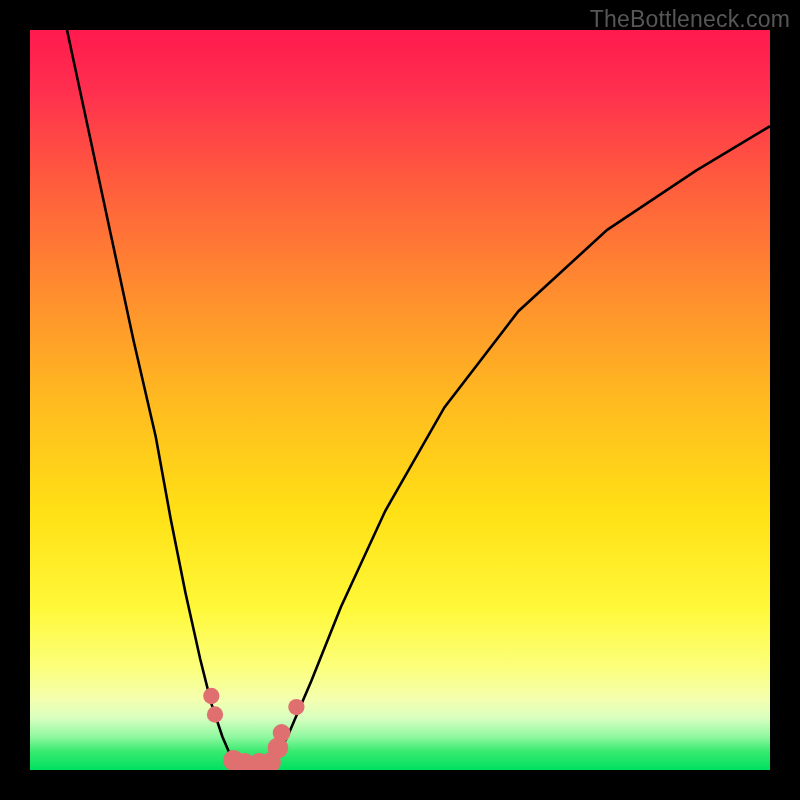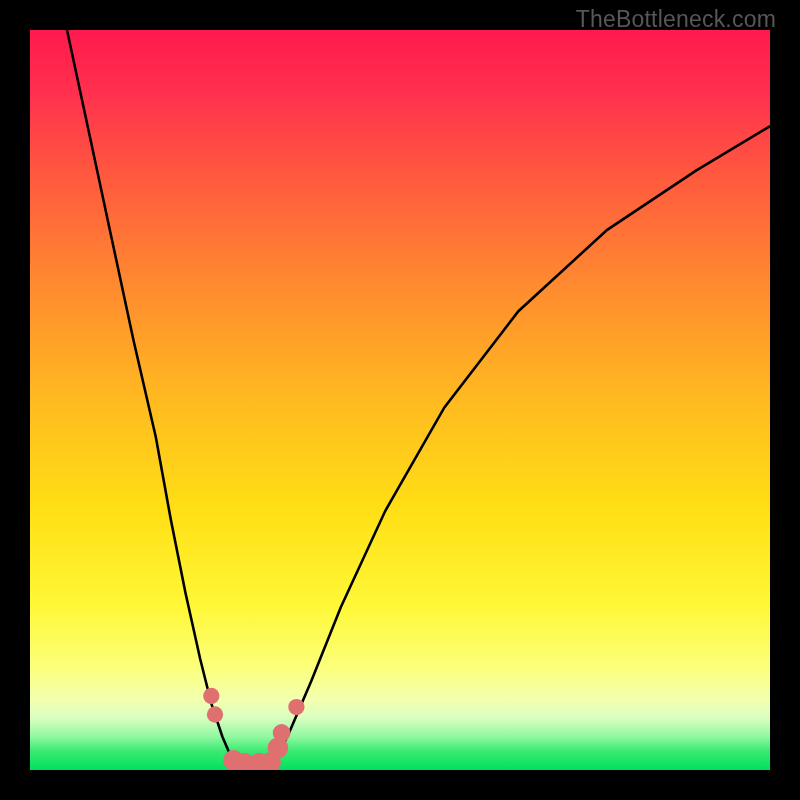--- a/index.html
+++ b/index.html
@@ -21,21 +21,21 @@
   }
   .gradient {
     position: absolute;
     left: 0; top: 0;
     width: 100%;
     height: 100%;
   }
   .watermark {
     position: absolute;
     top: 6px;
-    right: 24px;
+    right: 10px;
     color: #575757;
     font-size: 23px;
     font-weight: 400;
     letter-spacing: 0.2px;
   }
   svg.curves {
     position: absolute;
     left: 0; top: 0;
     width: 100%;
     height: 100%;

